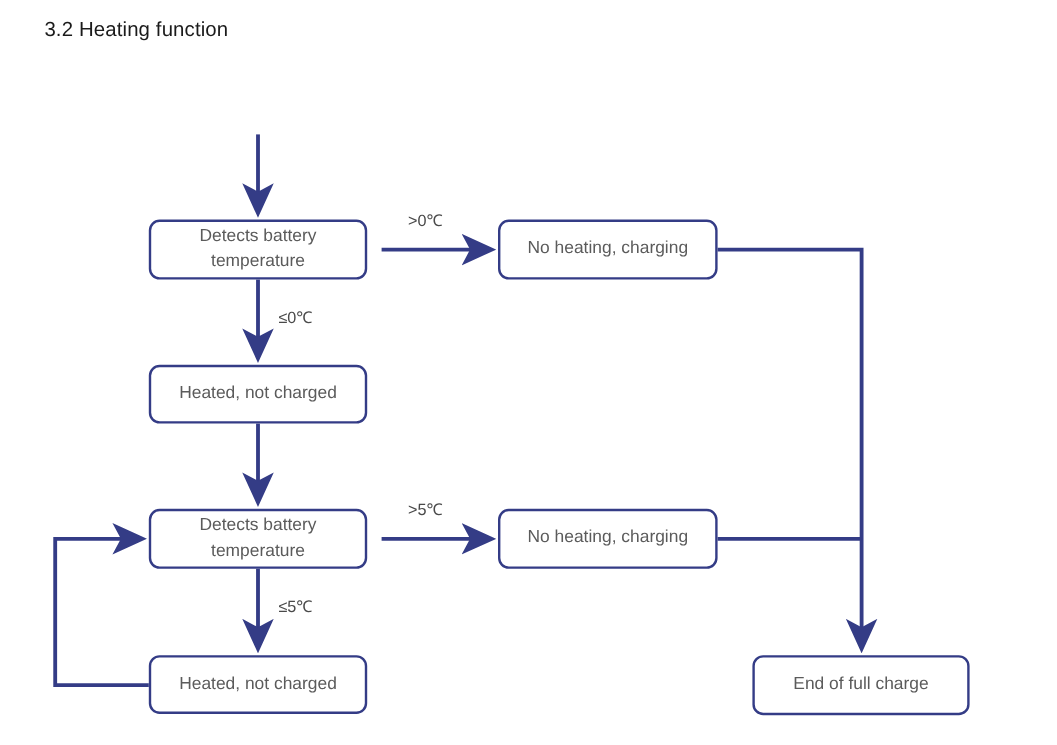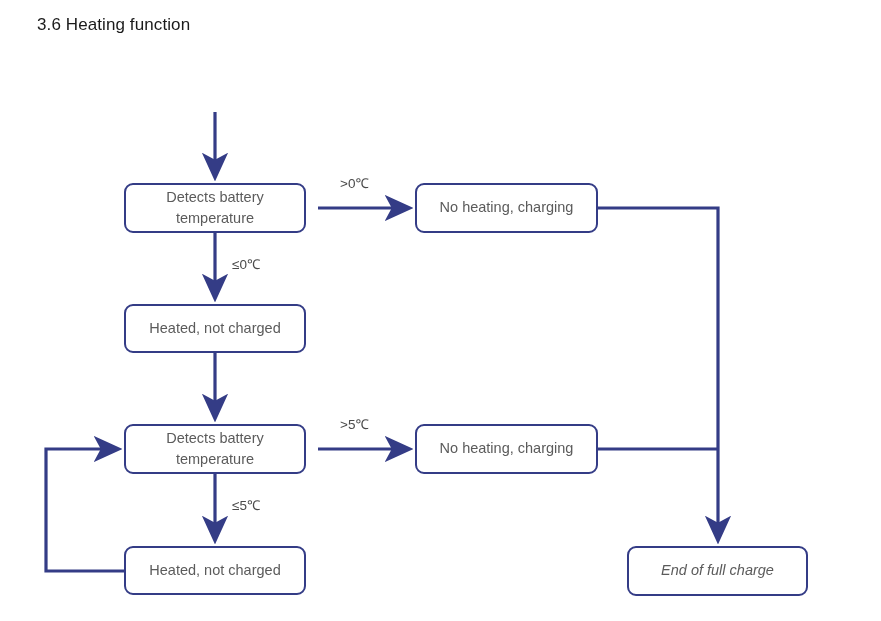--- a/index.html
+++ b/index.html
@@ -53,21 +53,21 @@
     color: #4a4a4a;
     font-size: 13.5px;
     white-space: nowrap;
   }
 </style>
 </head>
 <body>
 
 <div id="page">
 
-  <div class="heading">3.6 Heating function</div>
+  <div class="heading">3.2 Heating function</div>
 
   <svg id="flow-svg" viewBox="0 0 881 621">
     <defs>
       <marker id="arrowhead" markerWidth="9" markerHeight="9" refX="7.6" refY="4.5" orient="auto" markerUnits="strokeWidth">
         <path d="M0,0.4 L9,4.5 L0,8.6 L2.2,4.5 Z" fill="#343c86"></path>
       </marker>
     </defs>
 
     <line x1="215" y1="112" x2="215" y2="177" stroke="#343c86" stroke-width="3.2" marker-end="url(#arrowhead)"></line>
 
@@ -112,21 +112,21 @@
   </div>
 
   <div class="node" style="left:415px; top:424px; width:183px; height:50px;">
     <span>No heating, charging</span>
   </div>
 
   <div class="node" style="left:124px; top:546px; width:182px; height:49px;">
     <span>Heated, not charged</span>
   </div>
 
-  <div class="node" style="left:627px; top:546px; width:181px; height:50px;font-style:italic;">
+  <div class="node" style="left:627px; top:546px; width:181px; height:50px;">
     <span>End of full charge</span>
   </div>
 
   <div class="edge-label" style="left:340px; top:174px;">&gt;0℃</div>
 
   <div class="edge-label" style="left:232px; top:255px;">≤0℃</div>
 
   <div class="edge-label" style="left:340px; top:415px;">&gt;5℃</div>
 
   <div class="edge-label" style="left:232px; top:496px;">≤5℃</div>

